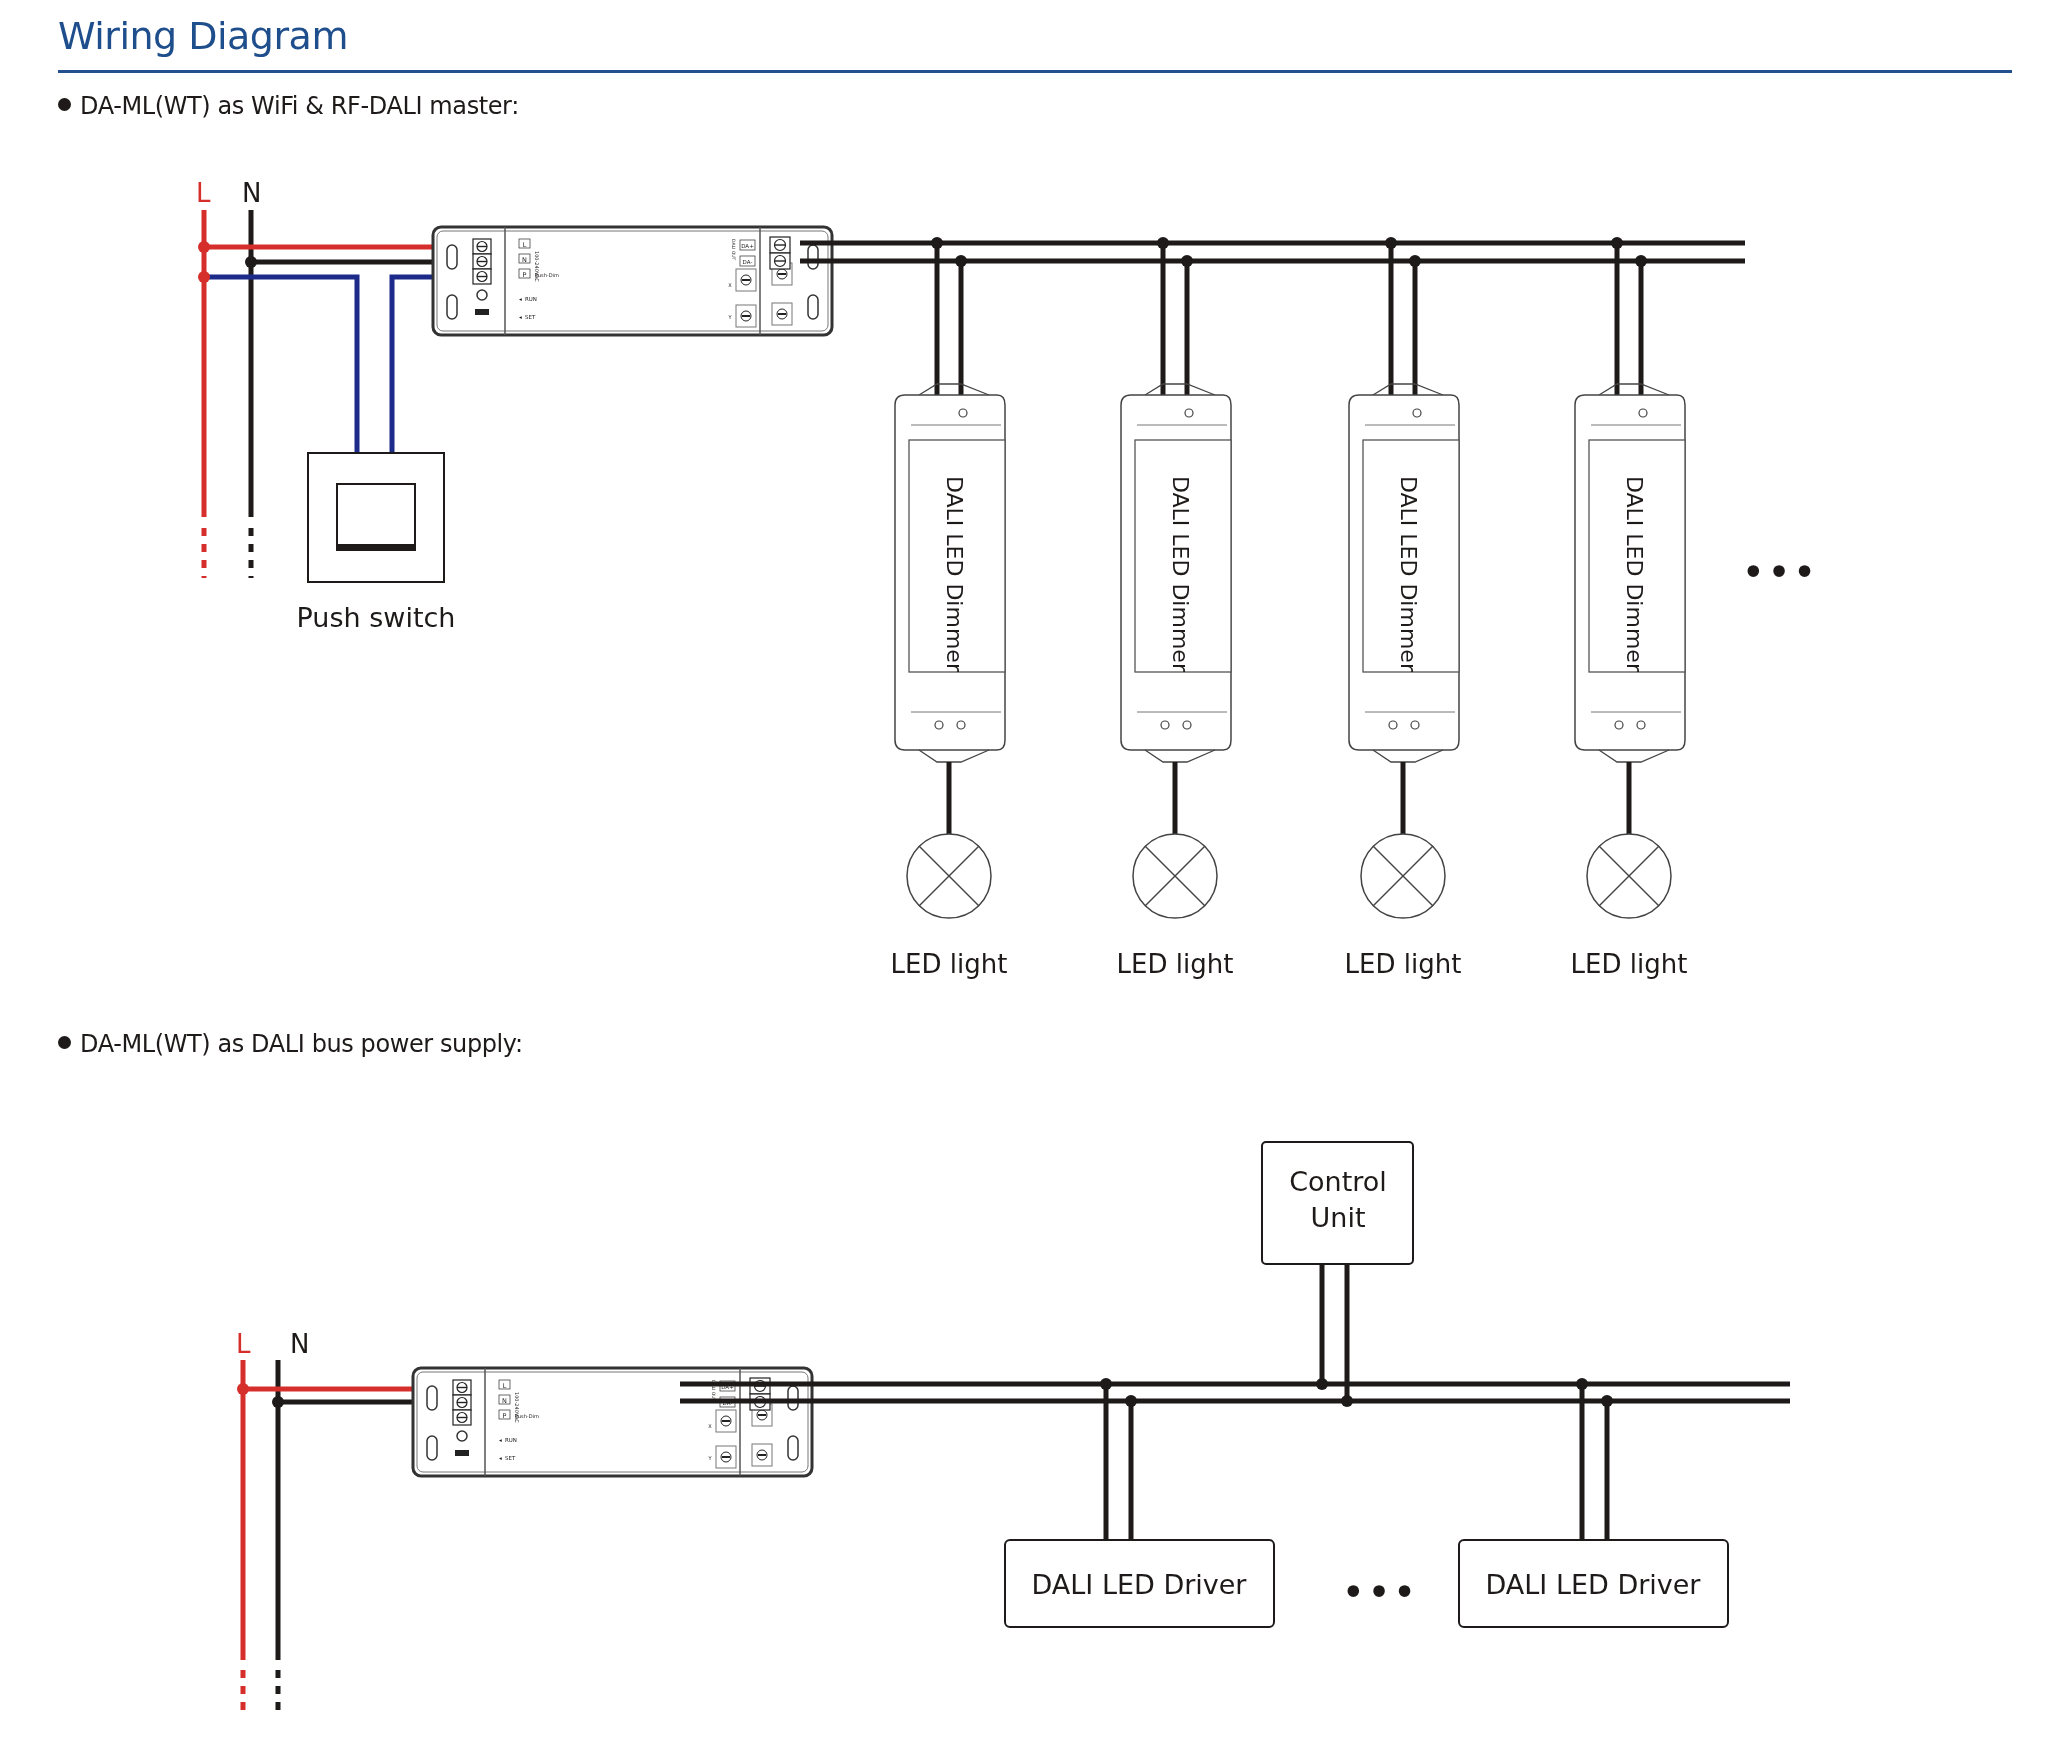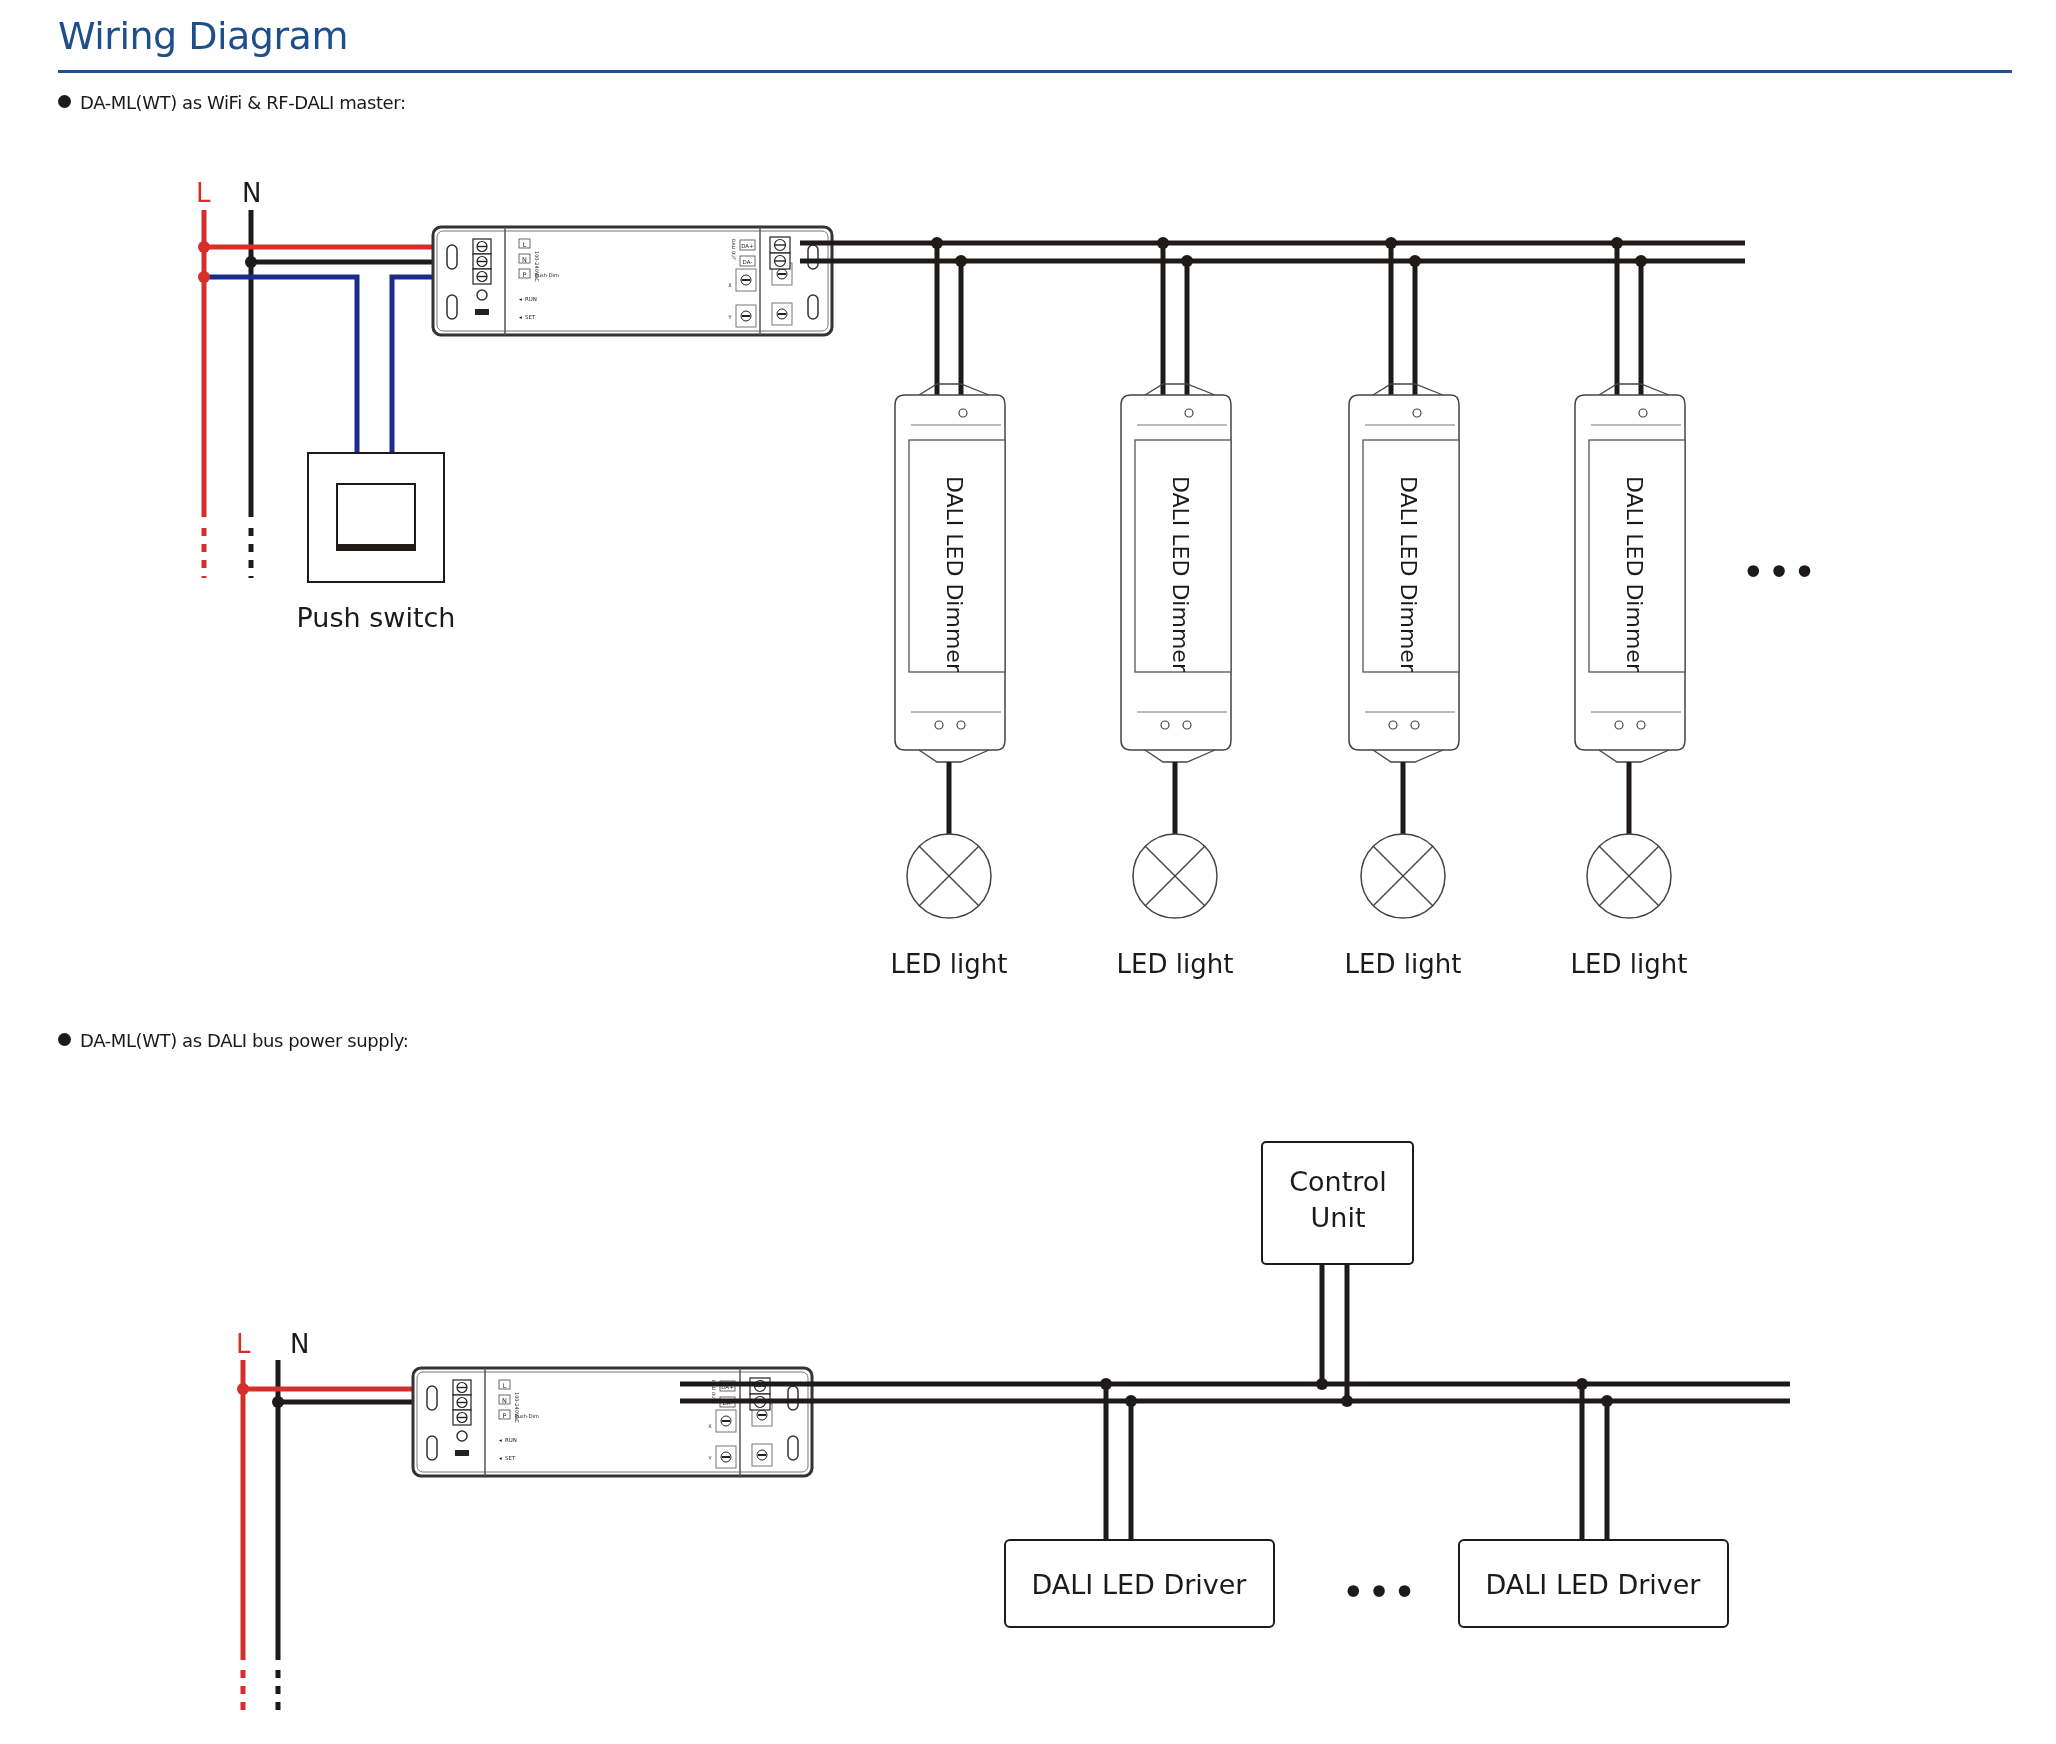--- a/index.html
+++ b/index.html
@@ -1,21 +1,21 @@
 <!DOCTYPE html>
 <html><head>
 <meta charset="utf-8">
 <style>
   html, body { margin: 0; padding: 0; background: #ffffff; }
   body { width: 2056px; height: 1744px; position: relative; overflow: hidden;
          font-family: "Liberation Sans", sans-serif; color: #1d1a19; }
   .heading { position: absolute; left: 58px; top: 14px; font-size: 38px; color: #1f4e8c;
              font-family: "DejaVu Sans", sans-serif; letter-spacing: -0.5px; text-align: center; }
   .heading-rule { position: absolute; left: 58px; top: 70px; width: 1954px; height: 3px; background: #23508e; }
-  .bullet { position: absolute; font-size: 18px; font-family: "DejaVu Sans", sans-serif; letter-spacing: -0.4px; }
+  .bullet { position: absolute; font-size: 24px; font-family: "DejaVu Sans", sans-serif; letter-spacing: -0.4px; }
   .bullet .dot { display: inline-block; width: 13px; height: 13px; border-radius: 50%;
                  background: #1d1a19; margin-right: 9px; vertical-align: middle; position: relative; top: -3px; }
   svg#diagram { position: absolute; left: 0; top: 0; }
   svg text { font-family: "DejaVu Sans", sans-serif; fill: #1d1a19; }
 </style>
 </head>
 <body>
 
 <div class="heading" style="color: rgb(31, 78, 140);">Wiring Diagram</div>
 <div class="heading-rule"></div>

